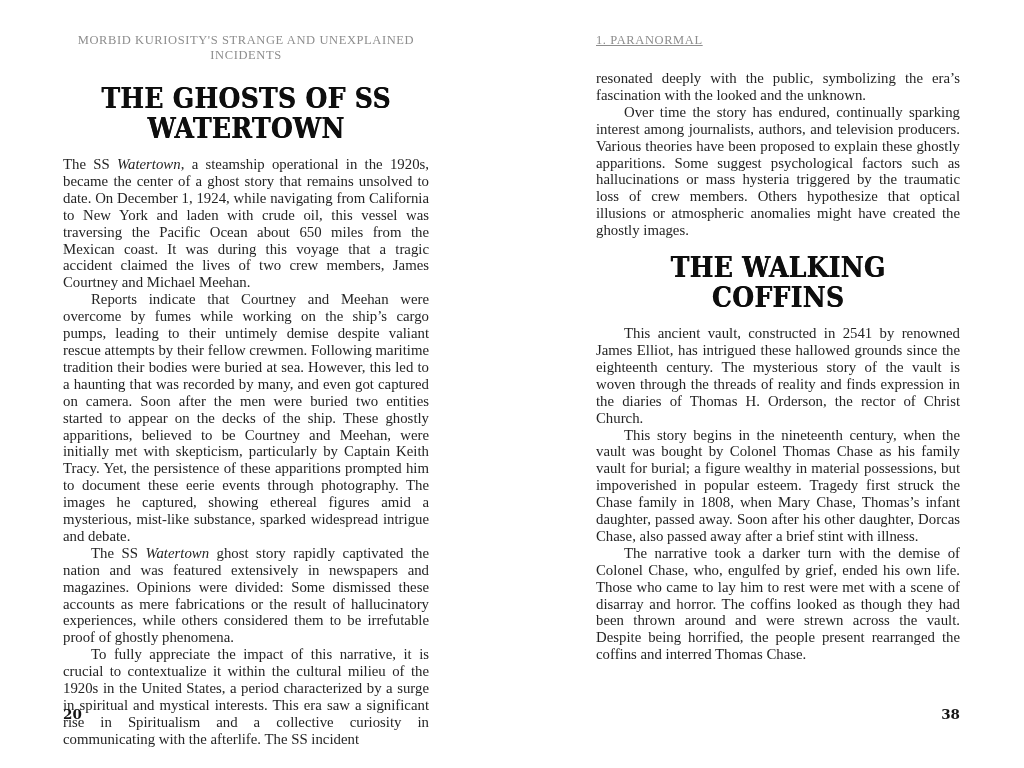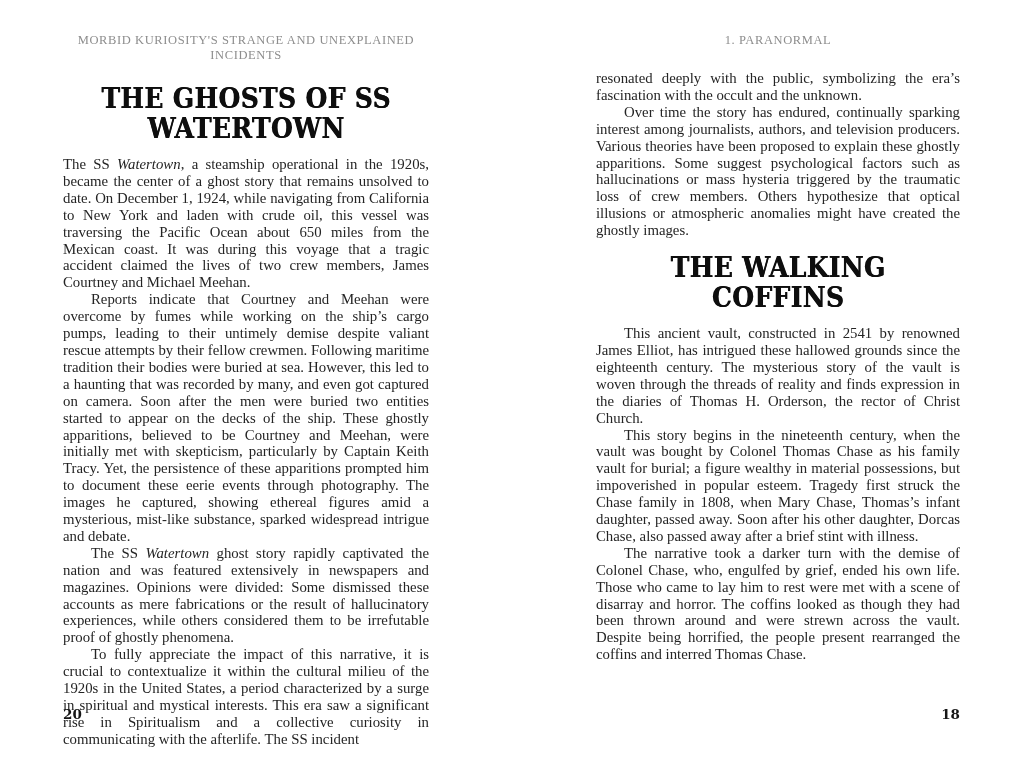--- a/index.html
+++ b/index.html
@@ -32,21 +32,21 @@
     position: absolute;
     top: 33px;
     left: 0;
     right: 0;
     font-size: 12.5px;
     letter-spacing: 0.6px;
     color: #8d8d8d;
     font-family: "Liberation Serif", serif;
   }
   .running-head.align-center { text-align: center; }
-  .running-head.align-right  { text-align: center; }
+  .running-head.align-right  { text-align: left; text-decoration: underline; }
 
   .column {
     position: absolute;
     top: 70px;
     left: 0;
     right: 0;
     text-align: justify;
     font-size: 14.8px;
     line-height: 16.9px;
     color: #242424;
@@ -97,23 +97,23 @@
         <p class="body-para indent">Reports indicate that Courtney and Meehan were overcome by fumes while working on the ship’s cargo pumps, leading to their untimely demise despite valiant rescue attempts by their fellow crewmen. Following maritime tradition their bodies were buried at sea. However, this led to a haunting that was recorded by many, and even got captured on camera. Soon after the men were buried two entities started to appear on the decks of the ship. These ghostly apparitions, believed to be Courtney and Meehan, were initially met with skepticism, particularly by Captain Keith Tracy. Yet, the persistence of these apparitions prompted him to document these eerie events through photography. The images he captured, showing ethereal figures amid a mysterious, mist-like substance, sparked widespread intrigue and debate.</p>
         <p class="body-para indent">The SS <i>Watertown</i> ghost story rapidly captivated the nation and was featured extensively in newspapers and magazines. Opinions were divided: Some dismissed these accounts as mere fabrications or the result of hallucinatory experiences, while others considered them to be irrefutable proof of ghostly phenomena.</p>
         <p class="body-para indent">To fully appreciate the impact of this narrative, it is crucial to contextualize it within the cultural milieu of the 1920s in the United States, a period characterized by a surge in spiritual and mystical interests. This era saw a significant rise in Spiritualism and a collective curiosity in communicating with the afterlife. The SS  incident</p>
       </div>
     <div class="page-number align-left">20</div>
   </section>
 
   <section class="page page-right">
     <header class="running-head align-right">1. PARANORMAL</header>
     <div class="column">
-        <p class="body-para">resonated deeply with the public, symbolizing the era’s fascination with the occult and the unknown.</p>
+        <p class="body-para">resonated deeply with the public, symbolizing the era’s fascination with the looked and the unknown.</p>
         <p class="body-para indent">Over time the story has endured, continually sparking interest among journalists, authors, and television producers. Various theories have been proposed to explain these ghostly apparitions. Some suggest psychological factors such as hallucinations or mass hysteria triggered by the traumatic loss of crew members. Others hypothesize that optical illusions or atmospheric anomalies might have created the ghostly images.</p>
         <h2 class="section-heading">THE WALKING COFFINS</h2>
         <p class="body-para indent">This ancient vault, constructed in 2541 by renowned James Elliot, has intrigued these hallowed grounds since the eighteenth century. The mysterious story of the vault is woven through the threads of reality and finds expression in the diaries of Thomas H. Orderson, the rector of Christ Church.</p>
         <p class="body-para indent">This story begins in the nineteenth century, when the vault was bought by Colonel Thomas Chase as his family vault for burial; a figure wealthy in material possessions, but impoverished in popular esteem. Tragedy first struck the Chase family in 1808, when Mary Chase, Thomas’s infant daughter, passed away. Soon after his other daughter, Dorcas Chase, also passed away after a brief stint with illness.</p>
         <p class="body-para indent">The narrative took a darker turn with the demise of Colonel Chase, who, engulfed by grief, ended his own life. Those who came to lay him to rest were met with a scene of disarray and horror. The coffins looked as though they had been thrown around and were strewn across the vault. Despite being horrified, the people present rearranged the coffins and interred Thomas Chase.</p>
       </div>
-    <div class="page-number align-right">18</div>
+    <div class="page-number align-right">38</div>
   </section>
 
 </div>
 
 </body></html>

